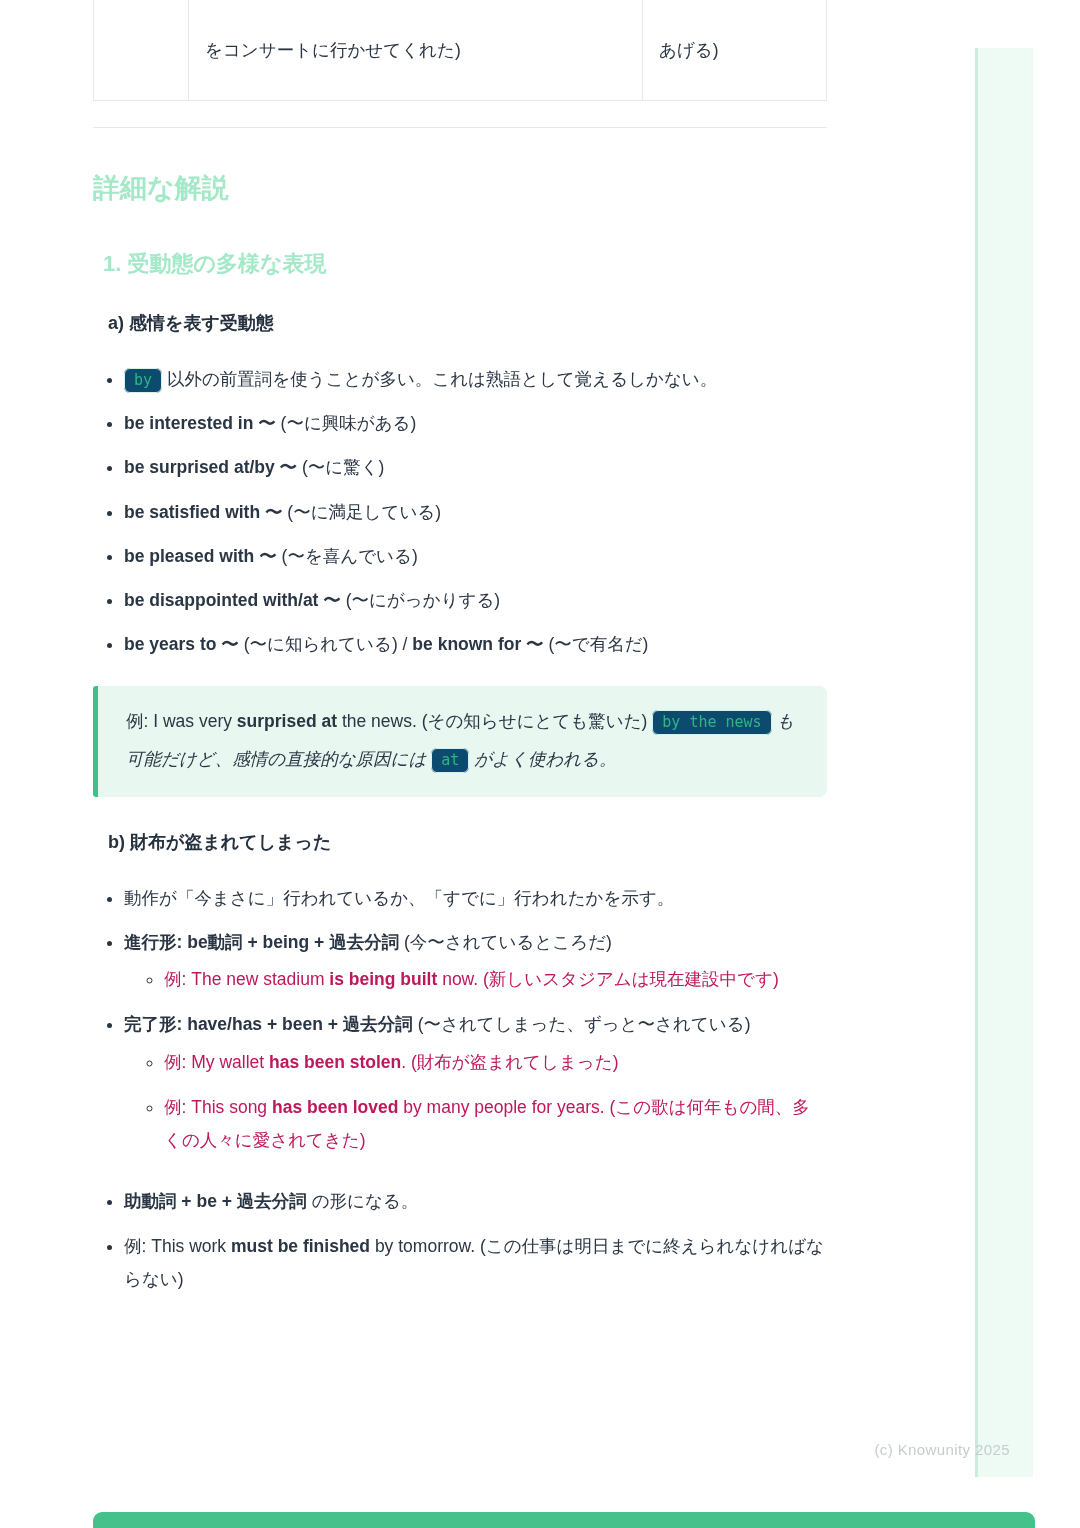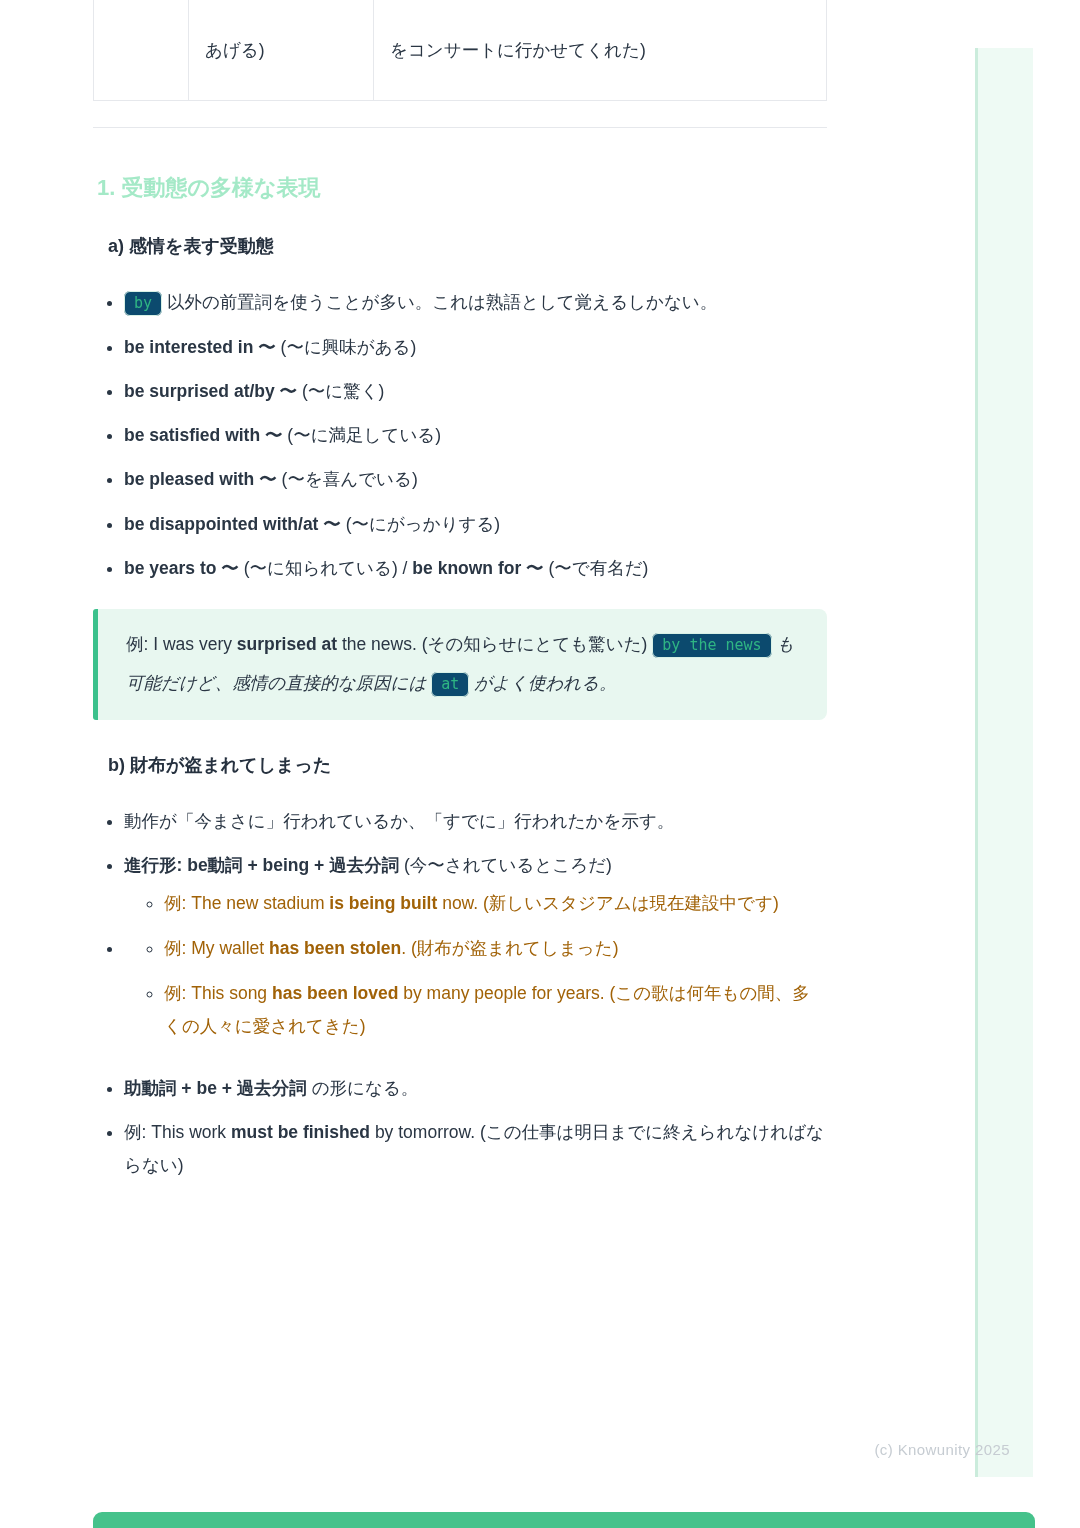--- a/index.html
+++ b/index.html
@@ -16,28 +16,28 @@
   
   .table-frag { display:flex; width:734px; border-bottom:1px solid #e6e8ec; height:101px; }
   .table-frag .cell { border-left:1px solid #e6e8ec; display:flex; align-items:center;
                       padding:0 16px; font-size:17.5px; color:#2a3644; }
   .table-frag .cell:last-child { border-right:1px solid #e6e8ec; }
   .c1 { width:95px; } .c2 { width:185px; } .c3 { flex:1; }
 
   .divider { border:none; border-top:1px solid #e6e8ec; width:734px; margin:26px 0 0 0; }
 
   h2 { margin:44px 0 0 0; font-size:27px; line-height:1.2; font-weight:700; color:#a4e9c7; }
-  h3 { margin:47px 0 0 4px; font-size:22px; line-height:1.2; font-weight:700; color:#a4e9c7; }
+  h3 { margin:47px 0 0 10px; font-size:22px; line-height:1.2; font-weight:700; color:#a4e9c7; }
 
   .label { margin:33px 0 0 15px; font-size:18px; font-weight:700; color:#26313f; }
 
   ul.main { margin:28px 0 0 0; padding-left:31px; list-style:disc; }
   ul.main > li { font-size:17.5px; line-height:1.9; margin-bottom:11px; color:#2a3644; }
   ul.sub { list-style:circle; padding-left:40px; margin:4px 0 6px 0; }
-  ul.sub > li { font-size:17.5px; line-height:1.9; margin-bottom:12px; color:#a16207; }
+  ul.sub > li { font-size:17.5px; line-height:1.9; margin-bottom:12px; color:#be185d; }
   li::marker { color:#2a3644; }
 
   .b { font-weight:700; }
   .i { font-style:italic; }
 
   code { font-family:"DejaVu Sans Mono","Liberation Mono",monospace; font-size:15px;
          color:#2fb583; background:#0c4a6e; border:1px solid #d9f1e6; border-radius:6px;
          padding:2px 9px 3px 9px; -webkit-box-decoration-break:clone; box-decoration-break:clone; }
 
   .callout { width:734px; margin-top:24px; background:#e8f7f0; border-left:5px solid #3bc18c;
@@ -54,26 +54,27 @@
 <body>
 
 <div class="page">
 
   <div class="side-strip"></div>
 
   <div class="content">
 
     <div class="table-frag">
       <div class="cell c1"></div>
+      <div class="cell c3">をコンサートに行かせてくれた)</div>
       <div class="cell c2">あげる)</div>
-      <div class="cell c3">をコンサートに行かせてくれた)</div>
     </div>
 
     <hr class="divider">
 
+    <h2>詳細な解説</h2>
     <h3>1. 受動態の多様な表現</h3>
 
     <p class="label">a) 感情を表す受動態</p>
 
     <ul class="main">
       <li><code>by</code><span> 以外の前置詞を使うことが多い。これは熟語として覚えるしかない。</span></li>
       <li><span class="b">be interested in 〜</span><span> (〜に興味がある)</span></li>
       <li><span class="b">be surprised at/by 〜</span><span> (〜に驚く)</span></li>
       <li><span class="b">be satisfied with 〜</span><span> (〜に満足している)</span></li>
       <li><span class="b">be pleased with 〜</span><span> (〜を喜んでいる)</span></li>
@@ -89,20 +90,21 @@
 
     <ul class="main">
       <li><span>動作が「今まさに」行われているか、「すでに」行われたかを示す。</span></li>
       <li>
         <span><span class="b">進行形: be動詞 + being + 過去分詞</span><span> (今〜されているところだ)</span></span>
         <ul class="sub">
           <li><span>例: The new stadium </span><span class="b">is being built</span><span> now. (新しいスタジアムは現在建設中です)</span></li>
         </ul>
       </li>
       <li>
+        <span><span class="b">完了形: have/has + been + 過去分詞</span><span> (〜されてしまった、ずっと〜されている)</span></span>
         <ul class="sub">
           <li><span>例: My wallet </span><span class="b">has been stolen</span><span>. (財布が盗まれてしまった)</span></li>
           <li><span>例: This song </span><span class="b">has been loved</span><span> by many people for years. (この歌は何年もの間、多くの人々に愛されてきた)</span></li>
         </ul>
       </li>
     </ul>
 
 
     <ul class="main">
       <li><span class="b">助動詞 + be + 過去分詞</span><span> の形になる。</span></li>

